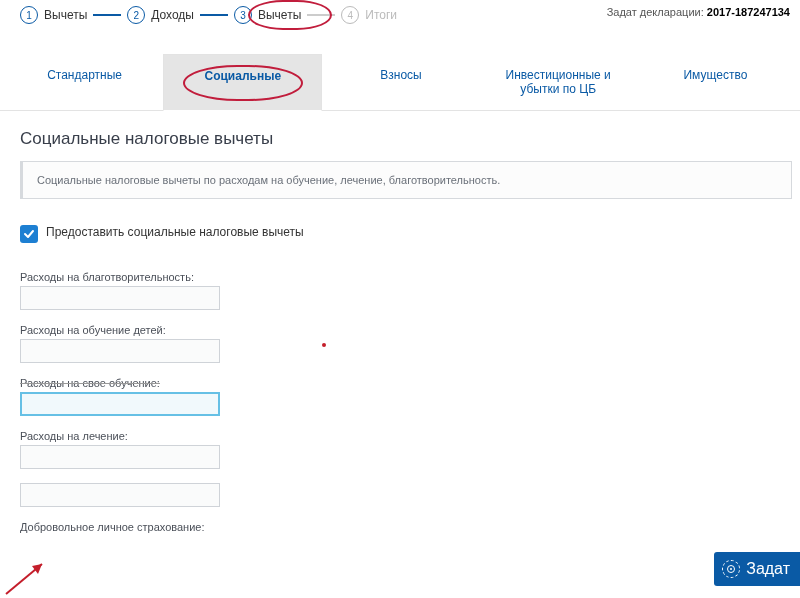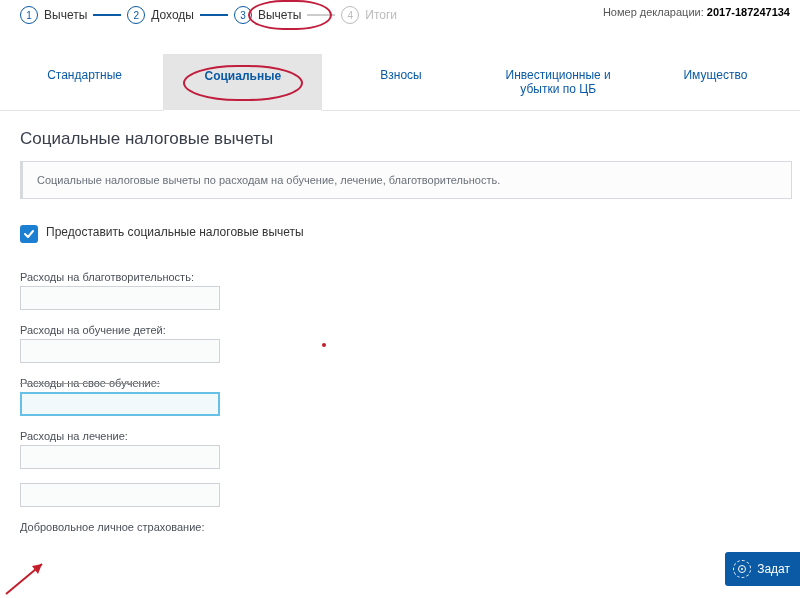--- a/index.html
+++ b/index.html
@@ -161,21 +161,21 @@
   }
   .help-btn {
     position: absolute;
     right: 0; bottom: 12px;
     background: #0a5aa5;
     color: #fff;
     padding: 8px 10px 8px 8px;
     display: flex;
     align-items: center;
     gap: 6px;
-    font-size: 12px;
+    font-size: 16px;
     border-top-left-radius: 3px;
     border-bottom-left-radius: 3px;
     cursor: pointer;
   }
   .help-icon {
     width: 18px; height: 18px;
     border: 1.5px dashed #fff;
     border-radius: 50%;
     display:flex; align-items:center; justify-content:center;
   }
@@ -199,21 +199,21 @@
       <div class="step-circle">3</div>
       <div class="step-label">Вычеты</div>
     </div>
     <div class="step-sep disabled"></div>
     <div class="step disabled">
       <div class="step-circle">4</div>
       <div class="step-label">Итоги</div>
     </div>
   </div>
   <div class="decl">
-    <span>Номер декларации:</span>
+    <span>Задат декларации:</span>
     <b>2017-187247134</b>
   </div>
 </div>
 
 <div class="ring-step3"></div>
 
 <div class="tabs">
   <div class="tab"><span>Стандартные</span></div>
   <div class="tab active">
     <span>Социальные</span>

